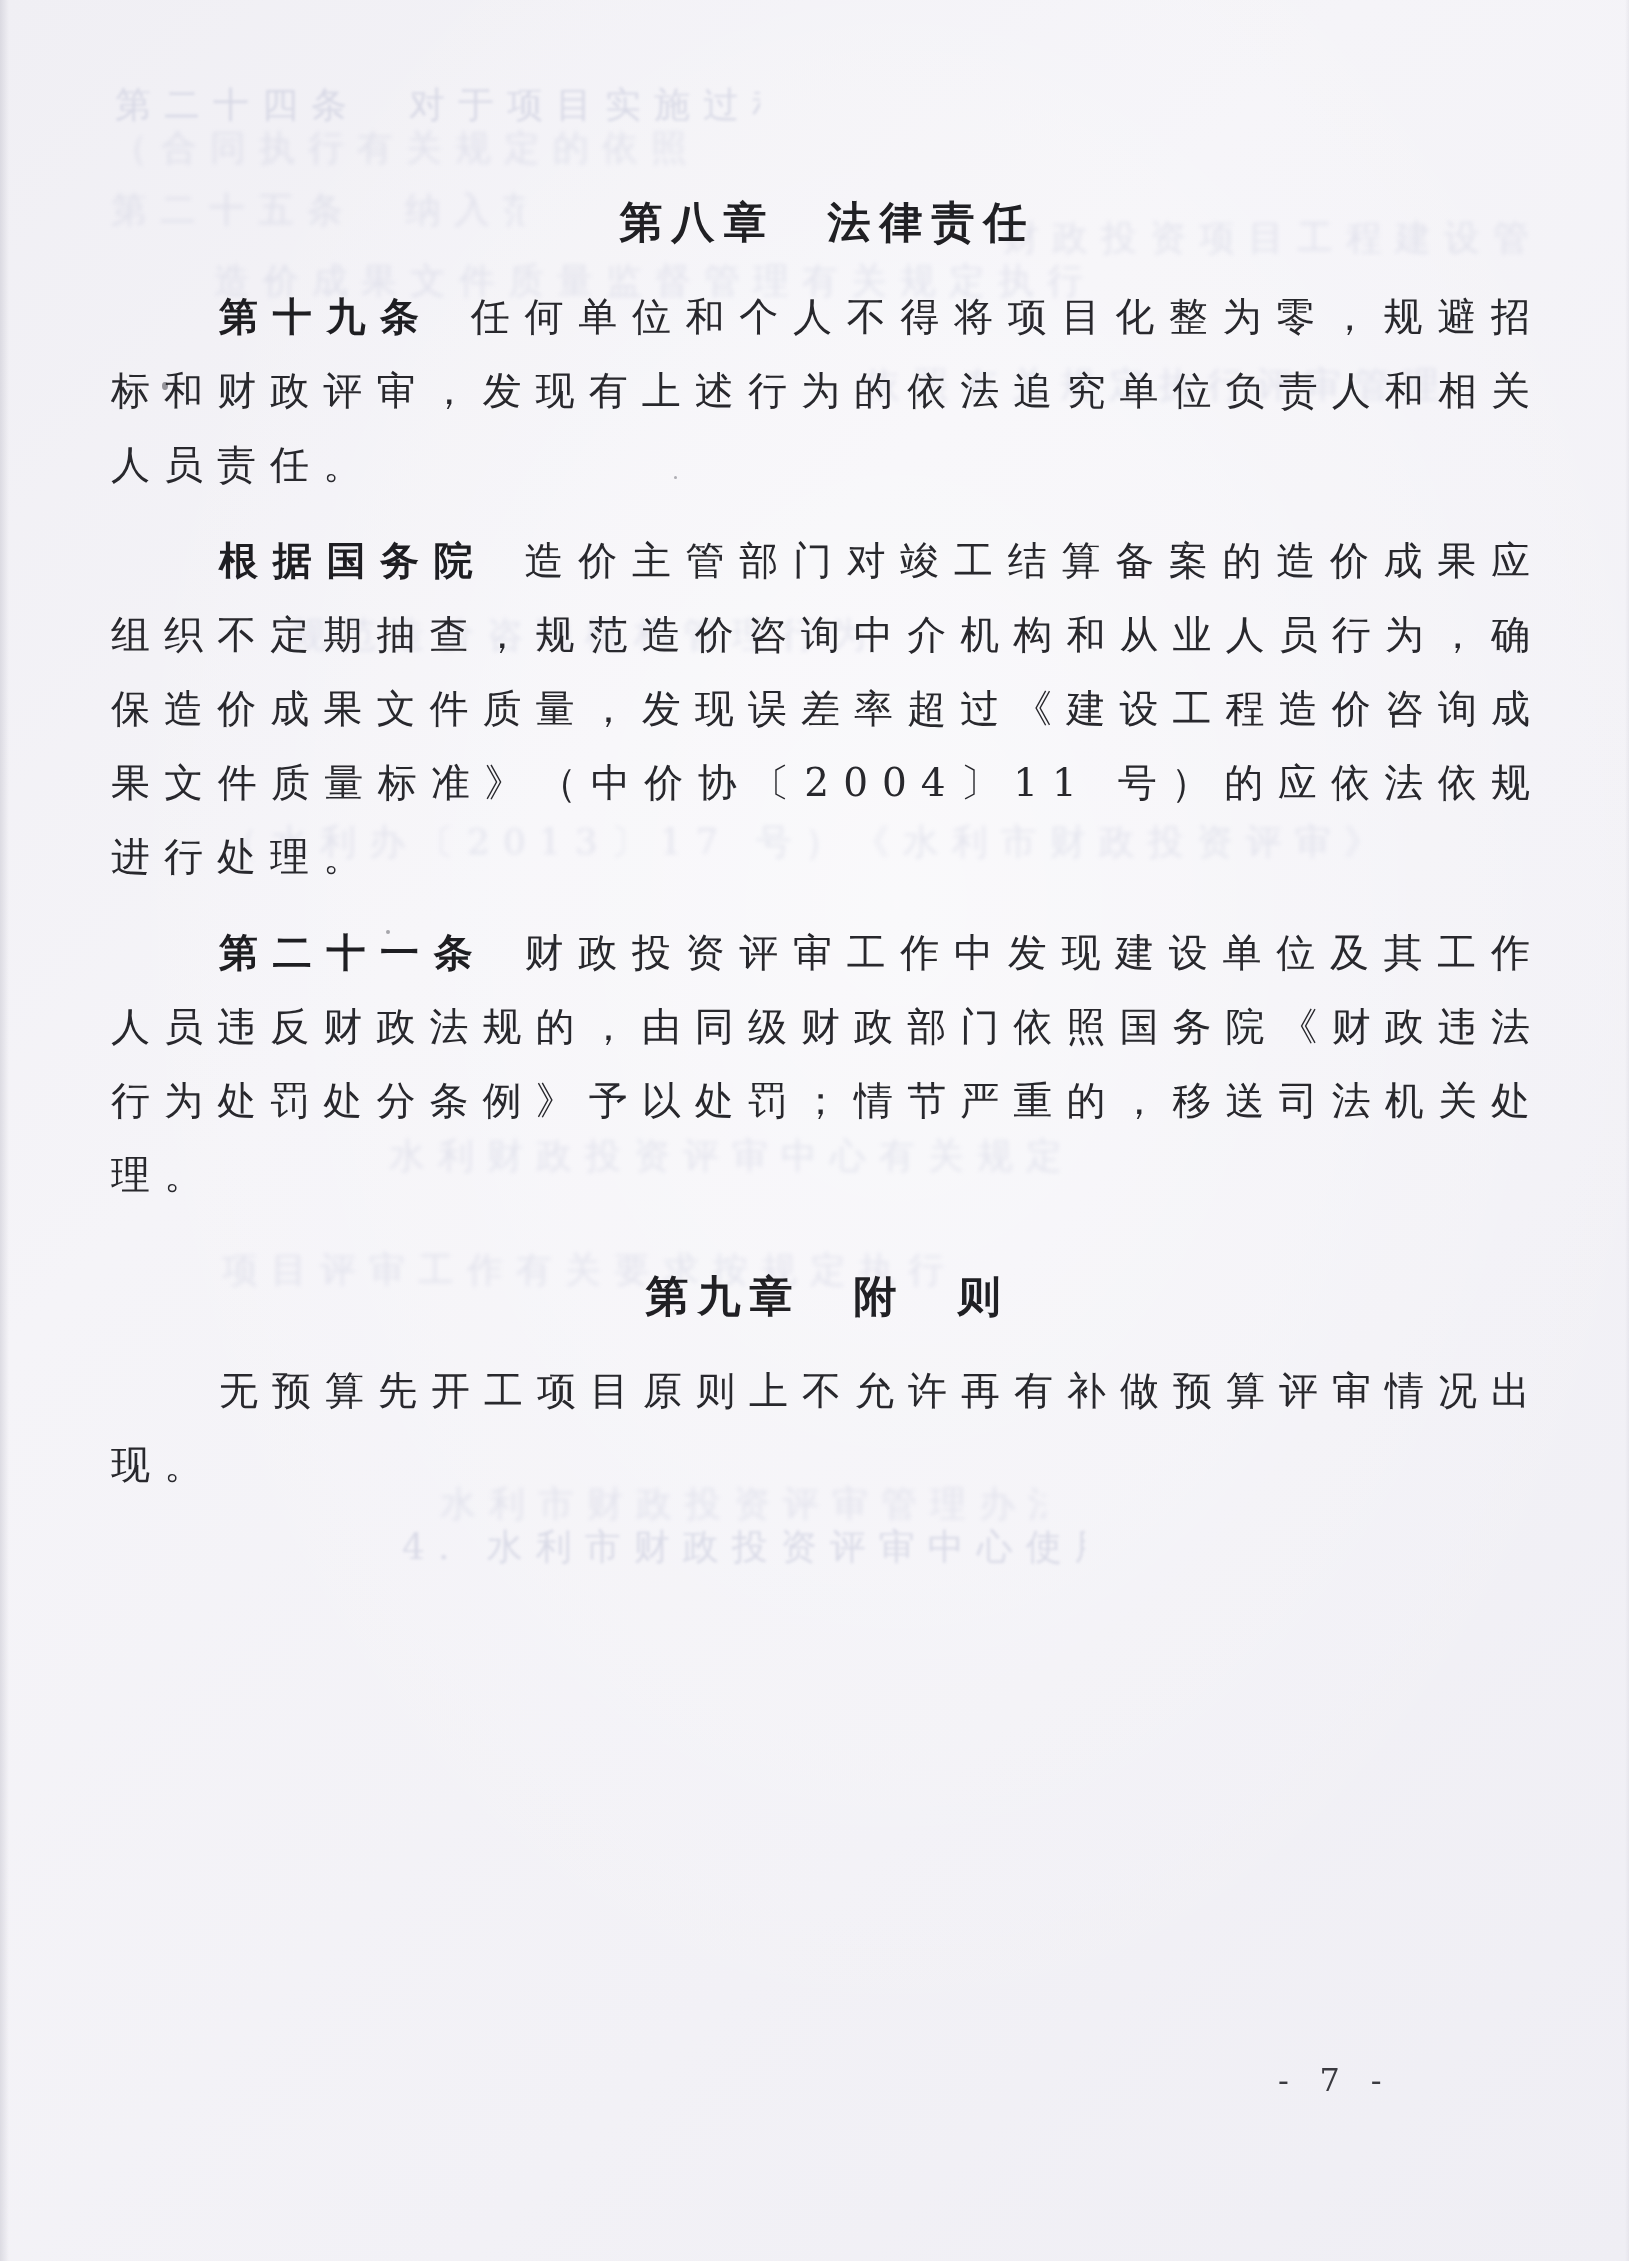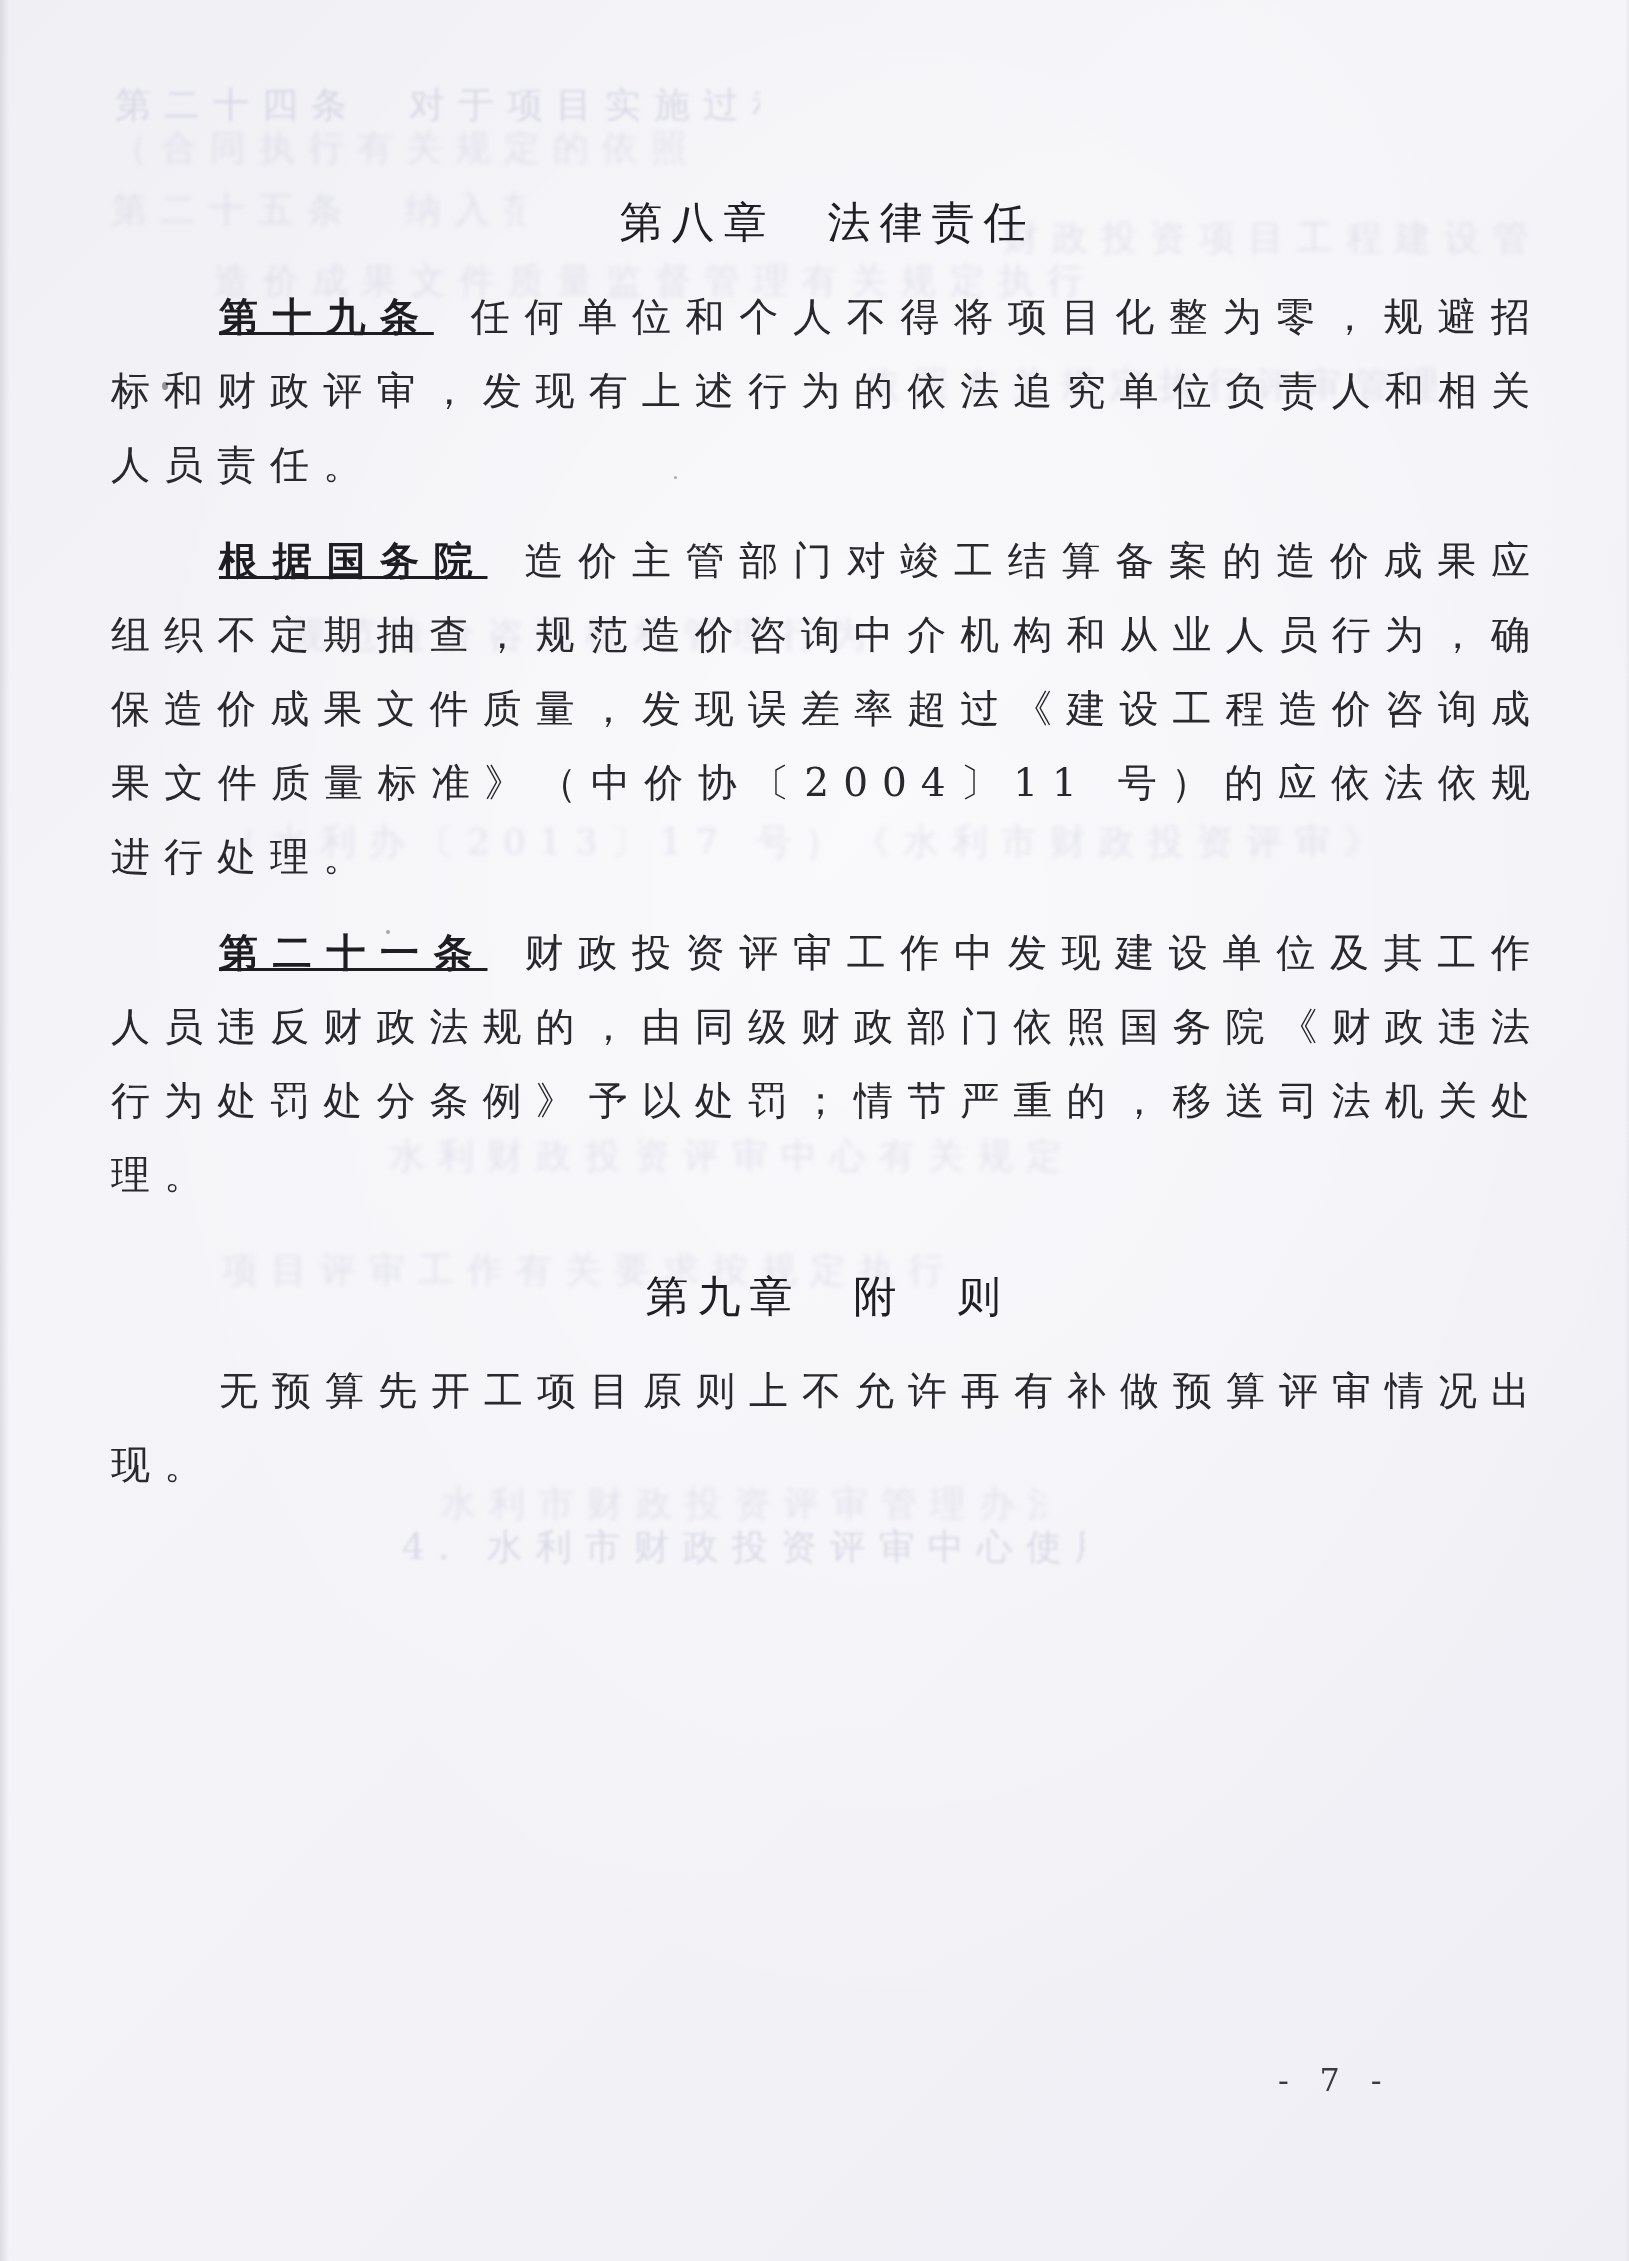--- a/index.html
+++ b/index.html
@@ -36,21 +36,21 @@
   }
   .text-col {
     position: absolute;
     left: 111px;
     top: 0;
     width: 1433px;
   }
   .ch-title {
     margin: 0;
     text-align: center;
-    font-weight: 400;
+    font-weight: 700;
     font-size: 43px;
     line-height: 72px;
     letter-spacing: 9px;
     color: #202024;
     font-family: "DejaVu Sans", "Liberation Sans", sans-serif;
   }
   .ch-title.first { margin-top: 186px; margin-bottom: 18px; }
   .ch-title.second { margin-top: 48px; margin-bottom: 22px; }
   p.art {
     margin: 22px 0 0 0;
@@ -59,21 +59,20 @@
     letter-spacing: 14px;
     text-align: justify;
     text-indent: 108px;
     color: #28282d;
   }
   .art-head {
     font-weight: 700;
     font-family: "DejaVu Sans", "Liberation Sans", sans-serif;
     color: #1e1e22;
     padding-right: 37px;
-    text-decoration: underline;
   }
   .art-head:empty { display: none; padding: 0; }
   .page-number {
     position: absolute;
     left: 1278px;
     top: 2061px;
     font-size: 32px;
     letter-spacing: 10.3px;
     color: #3a3a40;
     font-family: "DejaVu Serif", "Liberation Serif", serif;

